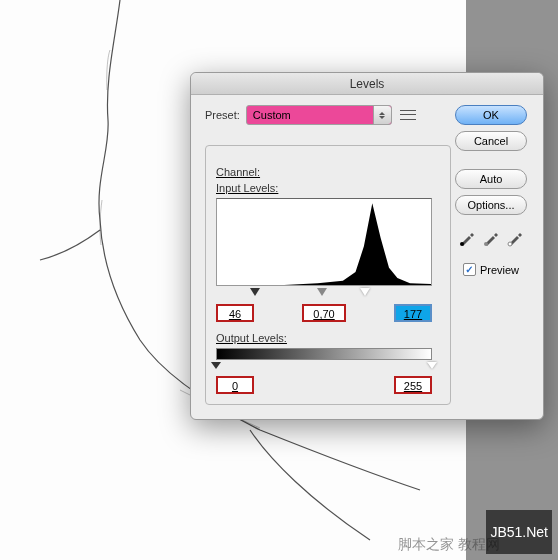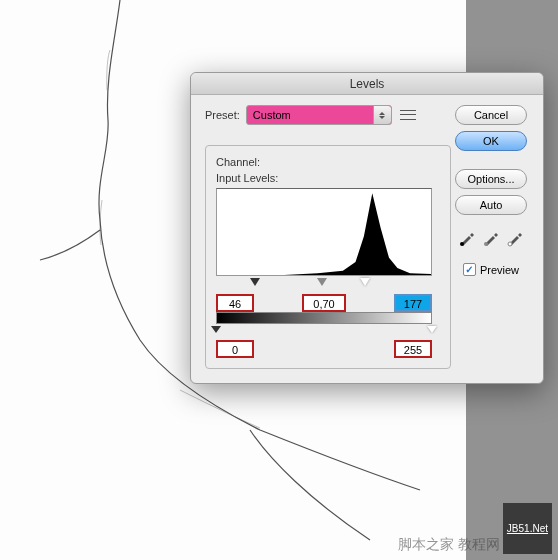--- a/index.html
+++ b/index.html
@@ -11,21 +11,21 @@
 .left-col { flex: 1; }
 .right-col { width: 80px; display: flex; flex-direction: column; align-items: center; gap: 6px; }
 .row { display: flex; align-items: center; margin-bottom: 10px; }
 .label { color: #333; margin-right: 6px; }
 .select { border: 1px solid #a0a0a0; border-radius: 3px; background: #ec4899; height: 20px; display: flex; align-items: center; padding: 0 6px; position: relative; }
 .select-btn { position: absolute; right: 0; top: 0; bottom: 0; width: 18px; background: linear-gradient(#f4f4f4,#d0d0d0); border-left: 1px solid #a0a0a0; border-radius: 0 3px 3px 0; display: flex; flex-direction: column; justify-content: center; align-items: center; }
 .select-btn::before { content: ""; border: 3px solid transparent; border-bottom-color: #555; margin-bottom: 1px; }
 .select-btn::after { content: ""; border: 3px solid transparent; border-top-color: #555; }
 .menu-icon { margin-left: 8px; width: 16px; height: 14px; display: flex; flex-direction: column; justify-content: space-around; cursor: pointer; }
 .menu-icon span { height: 1px; background: #555; }
-.fieldset { border: 1px solid #b8b8b8; border-radius: 4px; padding: 10px 10px 10px; margin-top: 20px; }
+.fieldset { border: 1px solid #b8b8b8; border-radius: 4px; padding: 20px 10px 10px; margin-top: 20px; text-decoration: underline; }
 .histogram { width: 216px; height: 88px; background: #fff; border: 1px solid #999; border-top: 1px solid #666; position: relative; margin-top: 4px; }
 .hist-shape { position: absolute; bottom: 0; left: 0; right: 0; }
 .slider-track { width: 216px; height: 12px; position: relative; margin-top: 2px; }
 .slider-track .handle { position: absolute; top: 0; width: 0; height: 0; border: 5px solid transparent; border-top: 8px solid #333; transform: translateX(-5px); cursor: pointer; }
 .slider-track .handle.mid { border-top-color: #888; }
 .slider-track .handle.white { border-top-color: #fff; filter: drop-shadow(0 0 1px #888); }
 .triple-input { display: flex; justify-content: space-between; width: 216px; margin-top: 4px; }
 .num-input { width: 38px; height: 18px; border: 2px solid #b91c1c; background: #fff; text-align: center; line-height: 16px; }
 .num-input.highlight { background: #0ea5e9; border-color: #5a8fc8; }
 .num-input.wide { width: 44px; }
@@ -35,21 +35,21 @@
 .out-slider .handle { position: absolute; top: 0; width: 0; height: 0; border: 5px solid transparent; border-top: 7px solid #333; transform: translateX(-5px); cursor: pointer; }
 .out-slider .handle.white { border-top-color: #fff; filter: drop-shadow(0 0 1px #888); }
 .out-inputs { display: flex; justify-content: space-between; width: 216px; margin-top: 4px; }
 .btn { width: 72px; height: 20px; border: 1px solid #9a9a9a; border-radius: 10px; background: linear-gradient(#fdfdfd,#e2e2e2); text-align: center; line-height: 18px; cursor: pointer; }
 .btn.primary { background: linear-gradient(#c7e2ff,#6fb1f5); border-color: #4a7fc0; color: #000; }
 .eyedroppers { display: flex; gap: 6px; margin-top: 8px; }
 .eyedropper { width: 18px; height: 18px; cursor: pointer; }
 .preview-row { display: flex; align-items: center; margin-top: 10px; gap: 4px; }
 .checkbox { width: 13px; height: 13px; border: 1px solid #888; border-radius: 2px; background: #fff; display: flex; align-items: center; justify-content: center; color: #2a6fc9; font-size: 10px; font-weight: bold; cursor: pointer; }
 .watermark { position: absolute; right: 58px; bottom: 6px; color: rgba(60,60,60,0.55); font-size: 14px; }
-.watermark2 { position: absolute; right: 6px; bottom: 6px; background: rgba(0,0,0,0.6); color: #fff; font-size: 10px; padding: 20px 4px; text-decoration: underline; }
+.watermark2 { position: absolute; right: 6px; bottom: 6px; background: rgba(0,0,0,0.6); color: #fff; font-size: 14px; padding: 14px 4px; }
 .crack { position: absolute; }
 </style>
 </head>
 <body>
 
 <div class="canvas">
   <svg class="crack" width="466" height="560">
     <path d="M120 0 C115 40 105 80 108 120 C110 150 95 180 100 220 C102 260 115 300 140 340 C160 370 200 400 260 430 C310 450 360 470 420 490 M250 430 C270 460 310 500 370 540 M100 230 C80 245 60 255 40 260" stroke="#333" stroke-width="1.2" fill="none" opacity="0.85"></path>
     <path d="M110 50 C108 55 106 70 107 90 M102 200 C100 215 99 230 101 245 M180 390 C200 400 230 415 260 428" stroke="#555" stroke-width="0.6" fill="none" opacity="0.6"></path>
   </svg>
@@ -87,38 +87,39 @@
           <div class="handle" style="left:18%"></div>
           <div class="handle mid" style="left:49%"></div>
           <div class="handle white" style="left:69%"></div>
         </div>
         <div class="triple-input">
           <div class="num-input">46</div>
           <div class="num-input wide">0,70</div>
           <div class="num-input highlight">177</div>
         </div>
 
+        <span class="section-label">Output Levels:</span>
         <div class="gradient-bar"></div>
         <div class="out-slider">
           <div class="handle" style="left:0%"></div>
           <div class="handle white" style="left:100%"></div>
         </div>
         <div class="out-inputs">
           <div class="num-input">0</div>
           <div class="num-input">255</div>
         </div>
       </div>
     </div>
 
     <div class="right-col">
+      <div class="btn primary">OK</div>
       <div class="btn">Cancel</div>
-      <div class="btn primary">OK</div>
       <div style="height:6px"></div>
+      <div class="btn">Auto</div>
       <div class="btn">Options...</div>
-      <div class="btn">Auto</div>
       <div class="eyedroppers">
         <svg class="eyedropper" viewBox="0 0 18 18">
             <path d="M3 15 L11 7 L13 9 L5 17 Z M12 6 L14 4 L16 6 L14 8 Z" fill="#555"></path>
             <circle cx="4" cy="15" r="2" fill="#000"></circle>
           </svg>
         <svg class="eyedropper" viewBox="0 0 18 18">
             <path d="M3 15 L11 7 L13 9 L5 17 Z M12 6 L14 4 L16 6 L14 8 Z" fill="#555"></path>
             <circle cx="4" cy="15" r="2" fill="#888"></circle>
           </svg>
         <svg class="eyedropper" viewBox="0 0 18 18">

